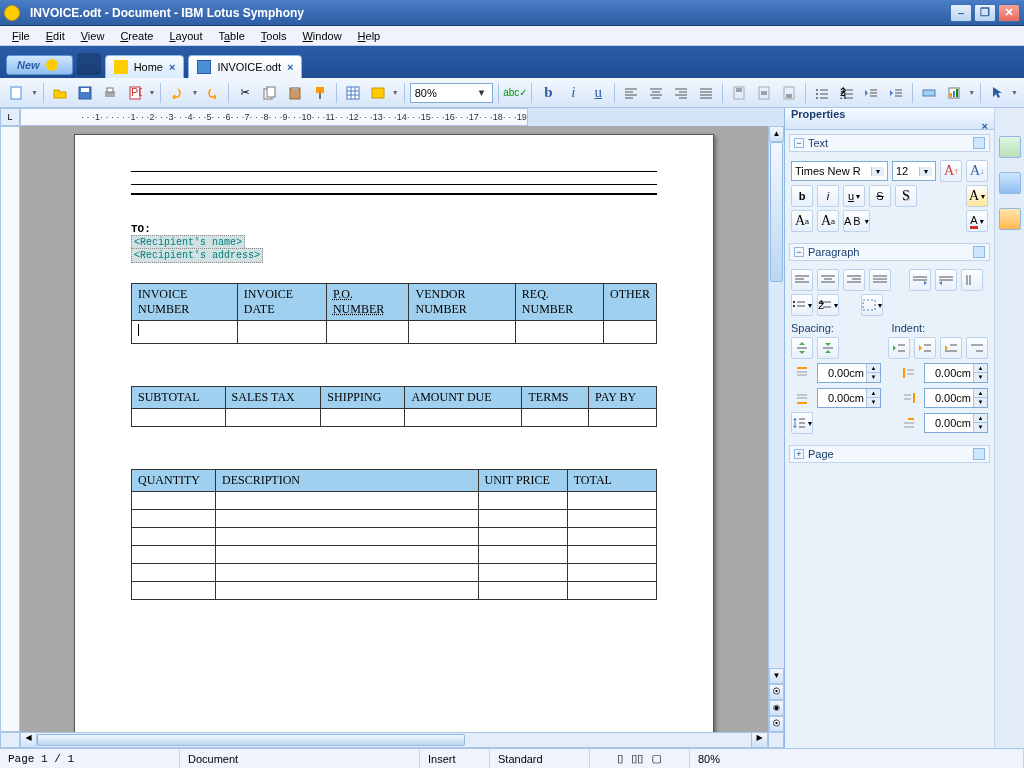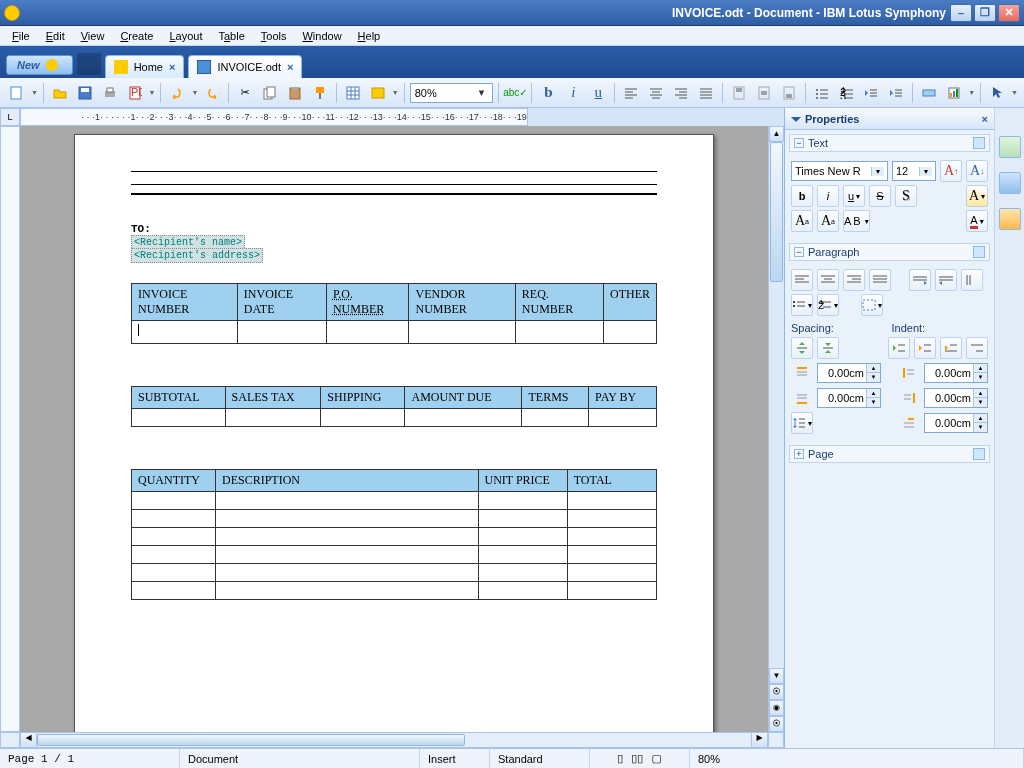--- a/index.html
+++ b/index.html
@@ -1,19 +1,19 @@
 <!DOCTYPE html>
 <html><head>
 <meta charset="utf-8">
 <style>
 * { margin: 0; padding: 0; box-sizing: border-box; font-family: "Tahoma", sans-serif; font-size: 11px; }
 body { background: #d4e5f7; width: 1024px; height: 768px; overflow: hidden; }
 
 
-.titlebar { height: 26px; background: linear-gradient(#4a7dc5, #2e5da3); display: flex; align-items: center; padding: 0 4px; color: #fff; border-bottom: 1px solid #1a3d6e; text-align: right; }
+.titlebar { height: 26px; background: linear-gradient(#4a7dc5, #2e5da3); display: flex; align-items: center; padding: 0 4px; color: #fff; border-bottom: 1px solid #1a3d6e; }
 .titlebar .appicon { width: 16px; height: 16px; background: #fc0; border-radius: 50%; margin-right: 6px; border: 1px solid #c90; }
 .titlebar .title { flex: 1; font-size: 12px; font-weight: bold; color: #073; text-shadow: none; background: #fff; padding: 2px 4px; border-radius: 2px; color: #000; }
 .titlebar .title { background: transparent; color: #fff; font-weight: bold; }
 .winbtns { display: flex; gap: 2px; }
 .winbtn { width: 22px; height: 18px; background: linear-gradient(#e6f0fb,#b8d4f0); border: 1px solid #3b6fb0; border-radius: 2px; display: flex; align-items: center; justify-content: center; font-weight: bold; color: #2e5da3; }
 .winbtn.close { background: linear-gradient(#f5a29a,#e86b5e); color: #fff; }
 
 
 .menubar { height: 20px; background: #eef3fc; display: flex; align-items: center; padding: 0 4px; border-bottom: 1px solid #c0d4ec; }
 .menubar span { padding: 2px 8px; color: #000; }
@@ -65,21 +65,21 @@
 .vscroll .track { flex: 1; background: #dce9f9; position: relative; }
 .vscroll .thumb { position: absolute; top: 0; left: 1px; right: 1px; height: 140px; background: linear-gradient(#f2f7fe,#bcd7f0); border: 1px solid #8fb8e6; border-radius: 2px; }
 
 
 .proppanel { width: 240px; background: #e9f1fb; border-left: 1px solid #8fb8e6; display: flex; }
 .propcol2 { width: 30px; border-left: 1px solid #c0d4ec; display: flex; flex-direction: column; align-items: center; gap: 14px; padding-top: 28px; background:#e2ecf9;}
 .propcol2 .sideicon { width: 22px; height: 22px; border: 1px solid #8fb8e6; border-radius: 2px; background: linear-gradient(#dff5df,#b8e0b8); }
 .propcol2 .sideicon.b { background: linear-gradient(#cfe6ff,#8fbef0); }
 .propcol2 .sideicon.c { background: linear-gradient(#ffe6b0,#ffb84d); }
 .propmain { flex: 1; display: flex; flex-direction: column; }
-.prophdr { height: 22px; background: linear-gradient(#f7fbff,#d7e6f9); border-bottom: 1px solid #a8c4e6; display: flex; align-items: center; padding: 0 6px; font-weight: bold; color: #1a3d6e; }
+.prophdr { height: 22px; background: linear-gradient(#f7fbff,#d7e6f9); border-bottom: 1px solid #a8c4e6; display: flex; padding: 0 6px; font-weight: bold; color: #1a3d6e; flex-direction: column; }
 .prophdr .x { margin-left: auto; color: #2e5da3; }
 .propbody { padding: 4px; overflow: auto; flex: 1; }
 .sect-hdr { background: #f3f8fe; border: 1px solid #c0d4ec; padding: 2px 4px; display: flex; align-items: center; gap: 4px; color: #1a3d6e; margin-bottom: 3px; }
 .sect-hdr .tgl { width: 10px; height: 10px; border: 1px solid #8fb8e6; display:inline-flex;align-items:center;justify-content:center;font-size:9px;line-height:1;}
 .sect-hdr .sicon { margin-left: auto; width: 12px; height: 12px; background:#cfe6ff; border:1px solid #8fb8e6;}
 .sect-body { padding: 2px 2px 8px; }
 .row { display: flex; align-items: center; gap: 4px; margin: 3px 0; }
 .combo { height: 20px; border: 1px solid #7fa9d9; background: #fff; display: flex; align-items: center; padding: 0 3px; font-size: 11px; flex:1;justify-content:flex-end;}
 .combo .dd { margin-left: auto; width: 13px; text-align: center; background:#e4eefb; border-left:1px solid #a8c4e6; font-size:8px;}
 .pillbtn { min-width: 22px; height: 22px; border: 1px solid #bcd2ec; background: linear-gradient(#fdfeff,#e7f0fb); border-radius: 2px; display: flex; align-items: center; justify-content: center; font-family: "Times New Roman", serif; font-size: 14px; }

